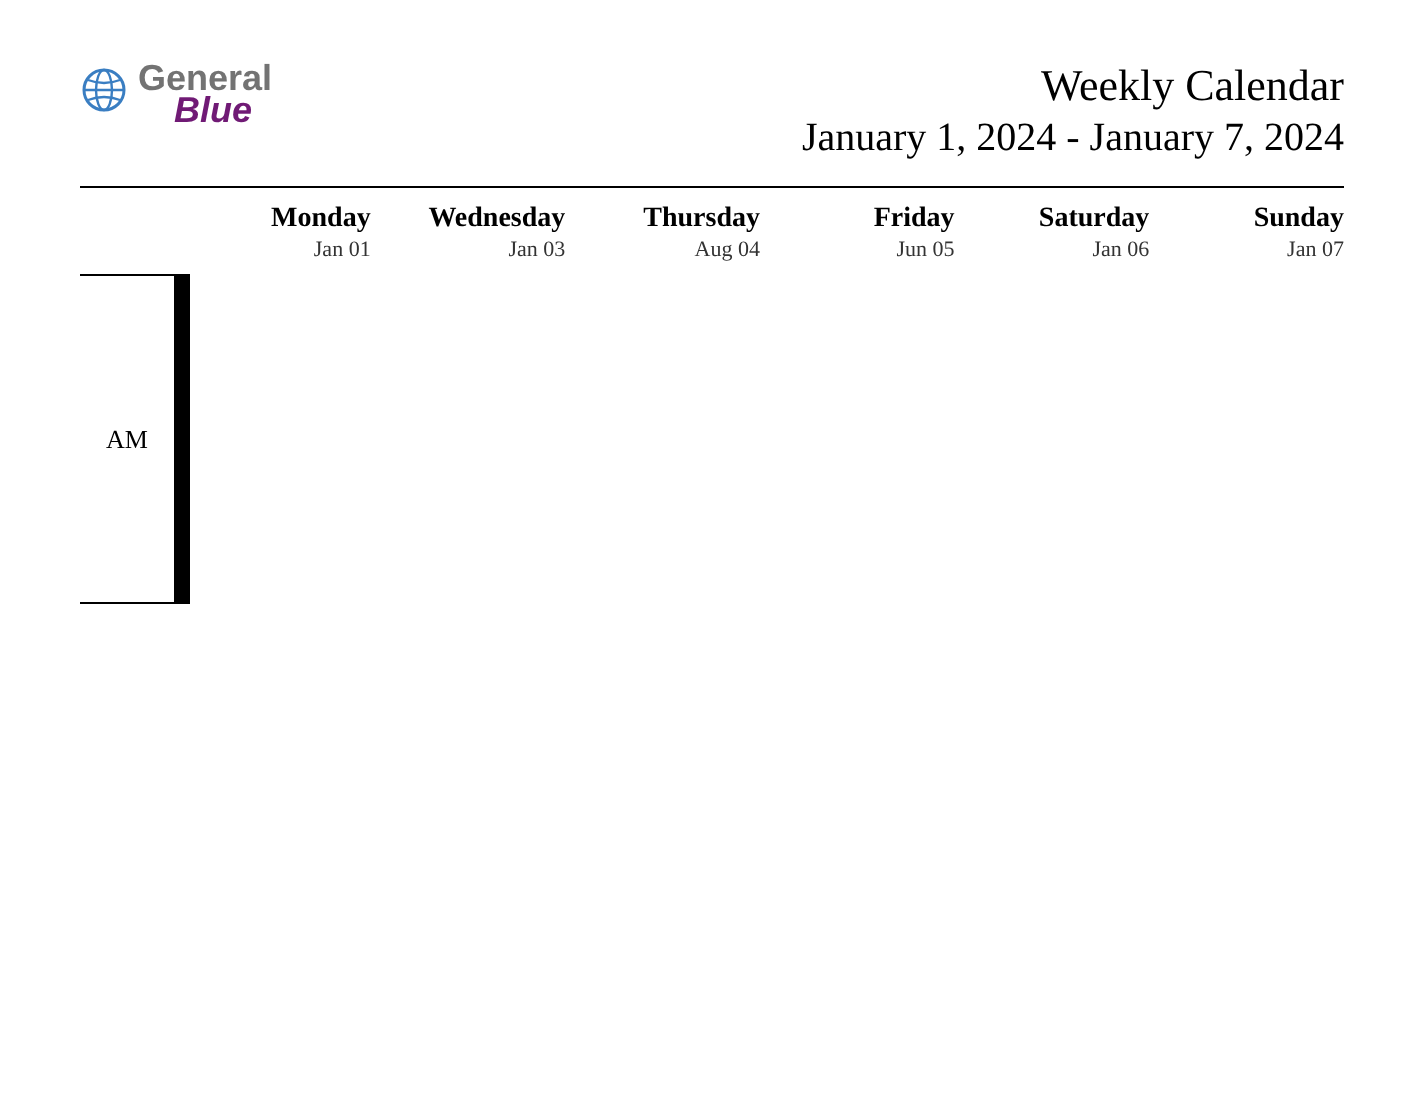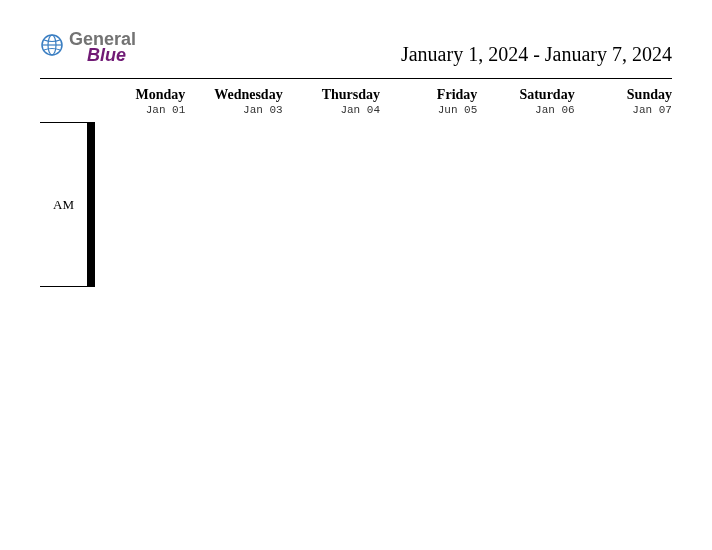--- a/index.html
+++ b/index.html
@@ -47,21 +47,21 @@
     .title-block {
       text-align: right;
     }
     .title {
       font-size: 22px;
       font-weight: 400;
     }
     .date-range {
       font-size: 20px;
       font-weight: 400;
-      margin-top: 13px;
+      margin-top: 2px;
     }
     .calendar {
       border-top: 1px solid #000;
       margin-top: 6px;
     }
     .day-headers {
       display: flex;
       padding-top: 8px;
       padding-bottom: 6px;
     }
@@ -74,21 +74,20 @@
       text-align: right;
     }
     .day-name {
       font-size: 14px;
       font-weight: 700;
     }
     .day-date {
       font-size: 11px;
       color: #333;
       margin-top: 1px;
-      font-family: Liberation Mono, monospace;
     }
     .grid {
       display: flex;
       flex-direction: row;
     }
     .grid-row {
       display: flex;
       height: 165px;
     }
     .row-label {
@@ -125,38 +124,39 @@
         <path d="M4 7 Q12 10 20 7" fill="none" stroke="#3a7ec2" stroke-width="1.2"></path>
         <path d="M4 17 Q12 14 20 17" fill="none" stroke="#3a7ec2" stroke-width="1.2"></path>
       </svg>
     </span>
     <div class="logo-text">
       <span class="logo-general">General</span>
       <span class="logo-blue">Blue</span>
     </div>
   </div>
   <div class="title-block">
+    <div class="title">Weekly Calendar</div>
     <div class="date-range">January 1, 2024 - January 7, 2024</div>
   </div>
 </div>
 
 <div class="calendar">
   <div class="day-headers">
     <div class="row-label-spacer"></div>
     <div class="day-header">
       <div class="day-name">Monday</div>
       <div class="day-date">Jan 01</div>
     </div>
     <div class="day-header">
       <div class="day-name">Wednesday</div>
       <div class="day-date">Jan 03</div>
     </div>
     <div class="day-header">
       <div class="day-name">Thursday</div>
-      <div class="day-date">Jan 04</div>
+      <div class="day-date">Aug 04</div>
     </div>
     <div class="day-header">
       <div class="day-name">Friday</div>
       <div class="day-date">Jun 05</div>
     </div>
     <div class="day-header">
       <div class="day-name">Saturday</div>
       <div class="day-date">Jan 06</div>
     </div>
     <div class="day-header">

